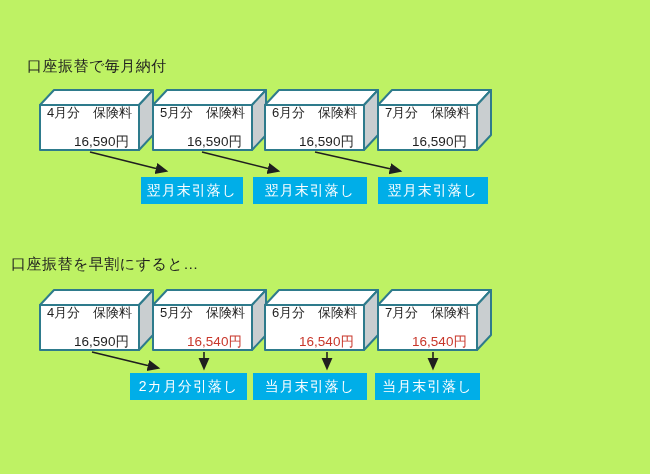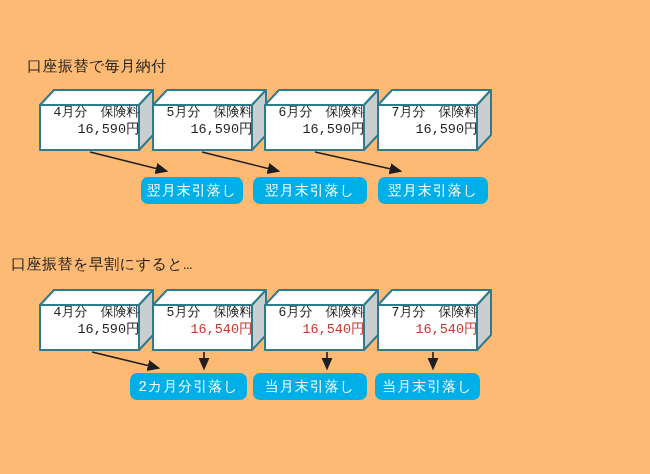--- a/index.html
+++ b/index.html
@@ -1,50 +1,49 @@
 <!DOCTYPE html>
 <html style="--title-text: #1f1f1f; --box-border: #2e7b8c; --box-side: #c9ced0; --label-bg: #00aee8; --label-text: #ffffff; --price-regular: #1f1f1f; --price-discount: #c8372b; --arrow: #1f1f1f;"><head>
 <meta charset="utf-8">
 <style>
   html,body{margin:0;padding:0;background:#ffffff;}
   .canvas{
     position:relative;
     width:650px;height:474px;
-    background:#fdba74;
-    font-family:Liberation Mono, monospace;
+    background:#bef264;
+    font-family:Liberation Sans, sans-serif;
     overflow:hidden;
   }
   .section-title{
     position:absolute;
     font-size:15px;
     font-weight:500;
     letter-spacing:.5px;
     color:var(--title-text,#1f1f1f);
     white-space:nowrap;
   }
   .box3d{position:absolute;width:115px;height:62px;}
   .box3d svg{position:absolute;left:0;top:0;display:block;}
   .face{stroke:var(--box-border,#2e7b8c);stroke-width:2;stroke-linejoin:round;}
   .face-front,.face-top{fill:#ffffff;}
   .face-side{fill:var(--box-side,#c9ced0);}
   .box-text{
-    position:absolute;left:8px;top:16px;width:99px;height:45px;
-    display:flex;flex-direction:column;align-items:center;justify-content:flex-start;
+    position:absolute;left:1px;top:16px;width:99px;height:45px;
+    display:flex;flex-direction:column;align-items:center;justify-content:space-between;
     gap:1px;text-align:center;
   }
   .box-line1{font-size:13px;color:var(--title-text,#1f1f1f);white-space:nowrap;line-height:1.2;}
   .box-line2{font-size:13.5px;white-space:nowrap;line-height:1.2;margin-left:24px;}
   .debit-label{
     position:absolute;height:27px;
     background:var(--label-bg,#00aee8);
     color:var(--label-text,#ffffff);
     font-size:14px;letter-spacing:1px;
     display:flex;align-items:center;justify-content:center;
     white-space:nowrap;
-    border-radius:7px;
   }
   .arrow-overlay{position:absolute;left:0;top:0;pointer-events:none;}
   .arrow-overlay line{stroke:var(--arrow,#1f1f1f);stroke-width:1.6;}
 </style>
 </head>
 <body>
 
 <div class="canvas">
 
   <div class="section-title" style="left:27px;top:57px">口座振替で毎月納付</div>

